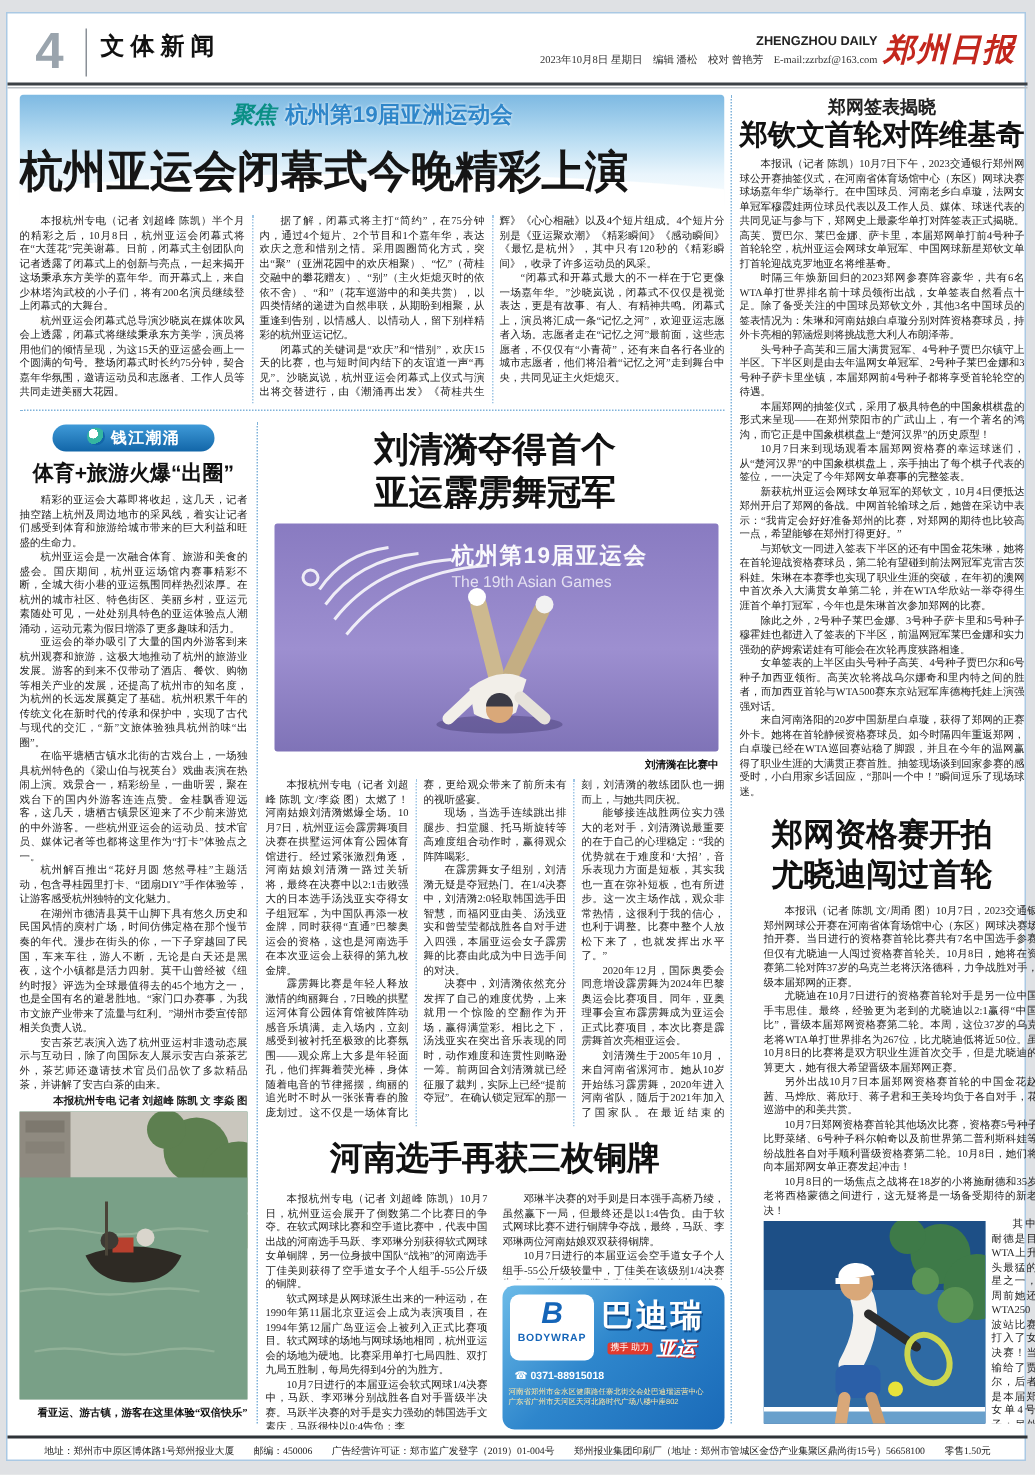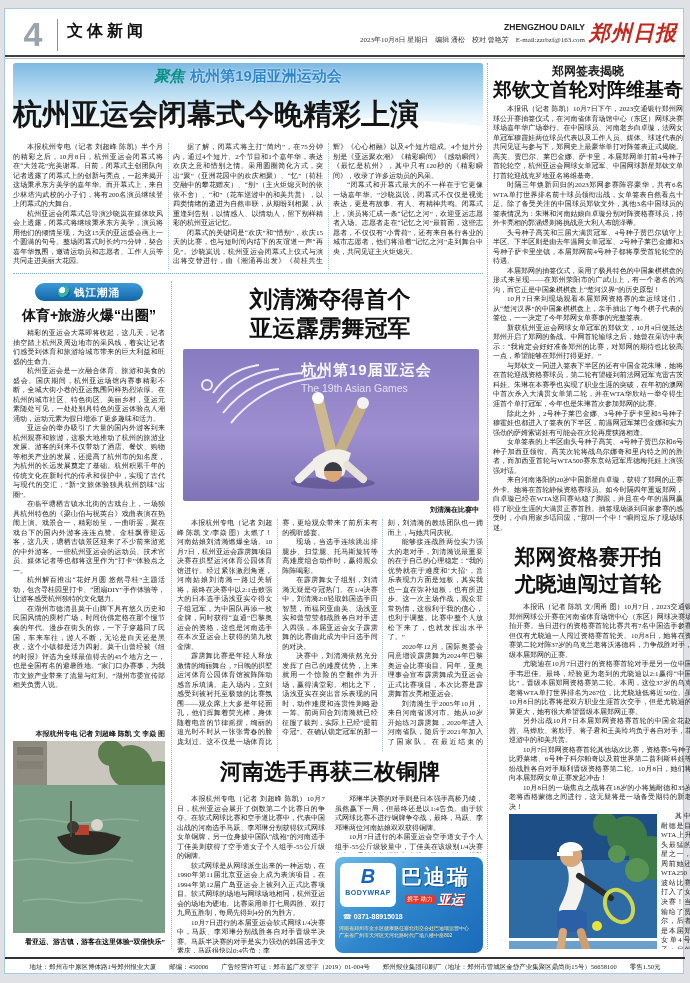--- a/index.html
+++ b/index.html
@@ -131,20 +131,21 @@
       <span class="logo-dot"></span><span>钱江潮涌</span>
     </div>
     <div class="abs left-headline">体育+旅游火爆“出圈”</div>
     <div class="abs art" style="left:8px;top:320px;width:152px;height:398px;">
         <p>精彩的亚运会大幕即将收起，这几天，记者抽空踏上杭州及周边地市的采风线，着实让记者们感受到体育和旅游给城市带来的巨大利益和旺盛的生命力。</p>
         <p>杭州亚运会是一次融合体育、旅游和美食的盛会。国庆期间，杭州亚运场馆内赛事精彩不断，全城大街小巷的亚运氛围同样热烈浓厚。在杭州的城市社区、特色街区、美丽乡村，亚运元素随处可见，一处处别具特色的亚运体验点人潮涌动，运动元素为假日增添了更多趣味和活力。</p>
         <p>亚运会的举办吸引了大量的国内外游客到来杭州观赛和旅游，这极大地推动了杭州的旅游业发展。游客的到来不仅带动了酒店、餐饮、购物等相关产业的发展，还提高了杭州市的知名度，为杭州的长远发展奠定了基础。杭州积累千年的传统文化在新时代的传承和保护中，实现了古代与现代的交汇，“新”文旅体验独具杭州韵味“出圈”。</p>
         <p>在临平塘栖古镇水北街的古戏台上，一场独具杭州特色的《梁山伯与祝英台》戏曲表演在热闹上演。戏景合一，精彩纷呈，一曲听罢，聚在戏台下的国内外游客连连点赞。金桂飘香迎远客，这几天，塘栖古镇景区迎来了不少前来游览的中外游客。一些杭州亚运会的运动员、技术官员、媒体记者等也都将这里作为“打卡”体验点之一。</p>
         <p>杭州解百推出“花好月圆 悠然寻桂”主题活动，包含寻桂园里打卡、“团扇DIY”手作体验等，让游客感受杭州独特的文化魅力。</p>
         <p>在湖州市德清县莫干山脚下具有悠久历史和民国风情的庾村广场，时间仿佛定格在那个慢节奏的年代。漫步在街头的你，一下子穿越回了民国，车来车往，游人不断，无论是白天还是黑夜，这个小镇都是活力四射。莫干山曾经被《纽约时报》评选为全球最值得去的45个地方之一，也是全国有名的避暑胜地。“家门口办赛事，为我市文旅产业带来了流量与红利。”湖州市委宣传部相关负责人说。</p>
+        <p>安吉茶艺表演入选了杭州亚运村非遗动态展示与互动日，除了向国际友人展示安吉白茶茶艺外，茶艺师还邀请技术官员们品饮了多款精品茶，并讲解了安吉白茶的由来。</p>
       </div>
     <div class="abs byline" style="left:8px;top:720px;width:152px;">本报杭州专电 记者 刘超峰 陈凯 文 李焱 图</div>
     <div class="abs" style="left:8px;top:732px;width:152px;height:192px;overflow:hidden;background:#7fa28a;">
       <svg viewBox="0 0 152 192" width="152" height="192">
         <rect width="152" height="192" fill="#7fa28a"></rect>
         <rect width="152" height="44" fill="#c9c6bd"></rect>
         <rect x="0" y="0" width="34" height="64" fill="#8f8a80"></rect>
         <rect x="4" y="6" width="26" height="8" fill="#7d786e"></rect>
         <rect x="4" y="20" width="26" height="8" fill="#868177"></rect>
         <g fill="#5d7f50">

